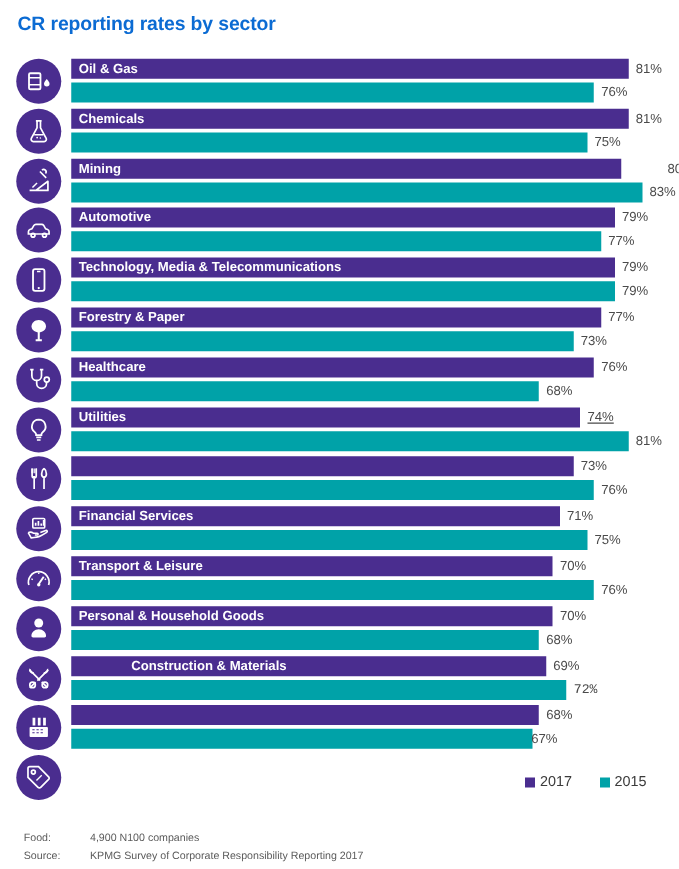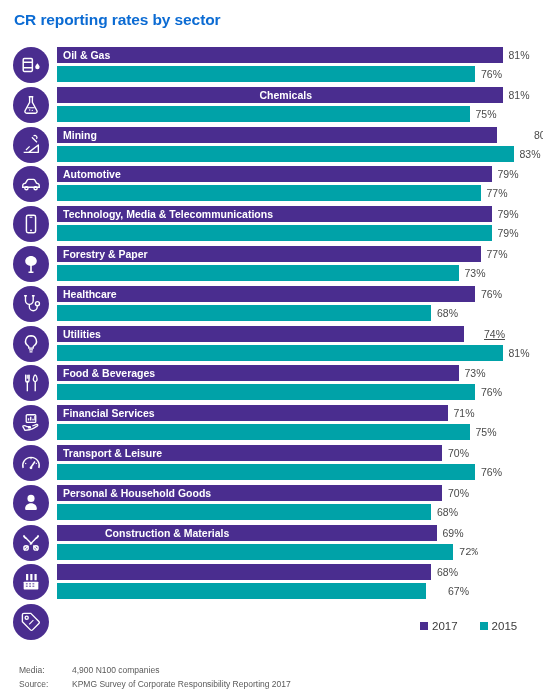--- a/index.html
+++ b/index.html
@@ -174,21 +174,21 @@
         <svg width="22" height="22" viewBox="0 0 24 24" fill="none" stroke="#fff" stroke-width="1.5">
           <path d="M9.5 3h5M10.5 3v6L5.5 18.2A2 2 0 0 0 7.3 21h9.4a2 2 0 0 0 1.8-2.8L13.5 9V3"></path>
           <path d="M8 15h8" stroke-width="1.2"></path>
           <circle cx="10.6" cy="17.5" r="0.8" fill="#fff" stroke="none"></circle>
           <circle cx="13.4" cy="17.9" r="0.7" fill="#fff" stroke="none"></circle>
         </svg>
       </div>
       <div class="bars">
         <div class="bar-line">
           <div class="bar y2017" style="width: 445.5px;"></div>
-          <div class="bar-label" style="width: 445.5px; text-align: center;">Chemicals</div>
+          <div class="bar-label" style="width: 445.5px;">Chemicals</div>
           <div class="value" style="left: 451.5px;">81%</div>
         </div>
         <div class="bar-line">
           <div class="bar y2015" style="width: 412.5px;"></div>
           <div class="value" style="left: 418.5px;">75%</div>
         </div>
       </div>
     </div>
     <div class="row">
       <div class="icon-badge">
@@ -294,41 +294,40 @@
       <div class="icon-badge">
         <svg width="22" height="22" viewBox="0 0 24 24" fill="none" stroke="#fff" stroke-width="1.6">
           <path d="M12 3a6 6 0 0 0-3.4 10.9c.7.5 1.1 1.3 1.1 2.1v.5h4.6v-.5c0-.8.4-1.6 1.1-2.1A6 6 0 0 0 12 3z"></path>
           <path d="M9.8 18.4h4.4M10.4 20.7h3.2" stroke-width="1.4"></path>
         </svg>
       </div>
       <div class="bars">
         <div class="bar-line">
           <div class="bar y2017" style="width: 407px;"></div>
           <div class="bar-label" style="width: 407px;">Utilities</div>
-          <div class="value" style="left: 427px; text-decoration: underline;">74%</div>
+          <div class="value" style="left: 413px; text-decoration: underline;">74%</div>
         </div>
         <div class="bar-line">
           <div class="bar y2015" style="width: 445.5px;"></div>
           <div class="value" style="left: 451.5px;">81%</div>
         </div>
       </div>
     </div>
     <div class="row">
       <div class="icon-badge">
         <svg width="22" height="22" viewBox="0 0 24 24" fill="none" stroke="#fff" stroke-width="1.5">
           <path d="M6.2 3v6.4a1.8 1.8 0 0 0 3.6 0V3M8 9.6V21"></path>
           <path d="M6.2 3v4.3M8 3v4.3M9.8 3v4.3" stroke-width="1.1"></path>
           <path d="M16.6 3c-1.4 1.1-2.1 2.7-2.1 4.8 0 1.6.7 2.6 2.1 3V21"></path>
           <path d="M16.6 3c1.4 1.1 2.1 2.7 2.1 4.8 0 1.6-.7 2.6-2.1 3"></path>
         </svg>
       </div>
       <div class="bars">
         <div class="bar-line">
           <div class="bar y2017" style="width: 401.5px;"></div>
-          <div class="bar-label" style="width: 401.5px;">Food &amp; Beverages</div>
           <div class="value" style="left: 407.5px;">73%</div>
         </div>
         <div class="bar-line">
           <div class="bar y2015" style="width: 418px;"></div>
           <div class="value" style="left: 424px;">76%</div>
         </div>
       </div>
     </div>
     <div class="row">
       <div class="icon-badge">
@@ -421,21 +420,21 @@
           <path d="M6.4 14h2M10 14h2M13.6 14h2M6.4 16.6h2M10 16.6h2M13.6 16.6h2" stroke="#4a2d8f" stroke-width="1"></path>
         </svg>
       </div>
       <div class="bars">
         <div class="bar-line">
           <div class="bar y2017" style="width: 374px;"></div>
           <div class="value" style="left: 380px;">68%</div>
         </div>
         <div class="bar-line">
           <div class="bar y2015" style="width: 368.5px;"></div>
-          <div class="value" style="left: 391px;">67%</div>
+          <div class="value" style="left: 368px;">67%</div>
         </div>
       </div>
     </div>
     <div class="row">
       <div class="icon-badge">
         <svg width="22" height="22" viewBox="0 0 24 24" fill="none" stroke="#fff" stroke-width="1.5">
           <path d="M11.8 2.6l8.8 8.8a1.6 1.6 0 0 1 0 2.3l-6.9 6.9a1.6 1.6 0 0 1-2.3 0L2.6 11.8V4.2a1.6 1.6 0 0 1 1.6-1.6h7.6z"></path>
           <circle cx="7.3" cy="7.3" r="1.7"></circle>
           <path d="M10 14.6l4.6-4.6" stroke-width="1.2"></path>
         </svg>
@@ -449,20 +448,20 @@
       <span>2017</span>
     </div>
     <div class="legend-item">
       <span class="legend-swatch" style="background: rgb(0, 162, 168);"></span>
       <span>2015</span>
     </div>
   </div>
 
 <div class="footer">
   <div class="footer-row">
-    <div class="footer-key">Media:</div>
+    <div class="footer-key">Food:</div>
     <div class="footer-val">4,900 N100 companies</div>
   </div>
   <div class="footer-row">
     <div class="footer-key">Source:</div>
     <div class="footer-val">KPMG Survey of Corporate Responsibility Reporting 2017</div>
   </div>
 </div>
 
 </body></html>

